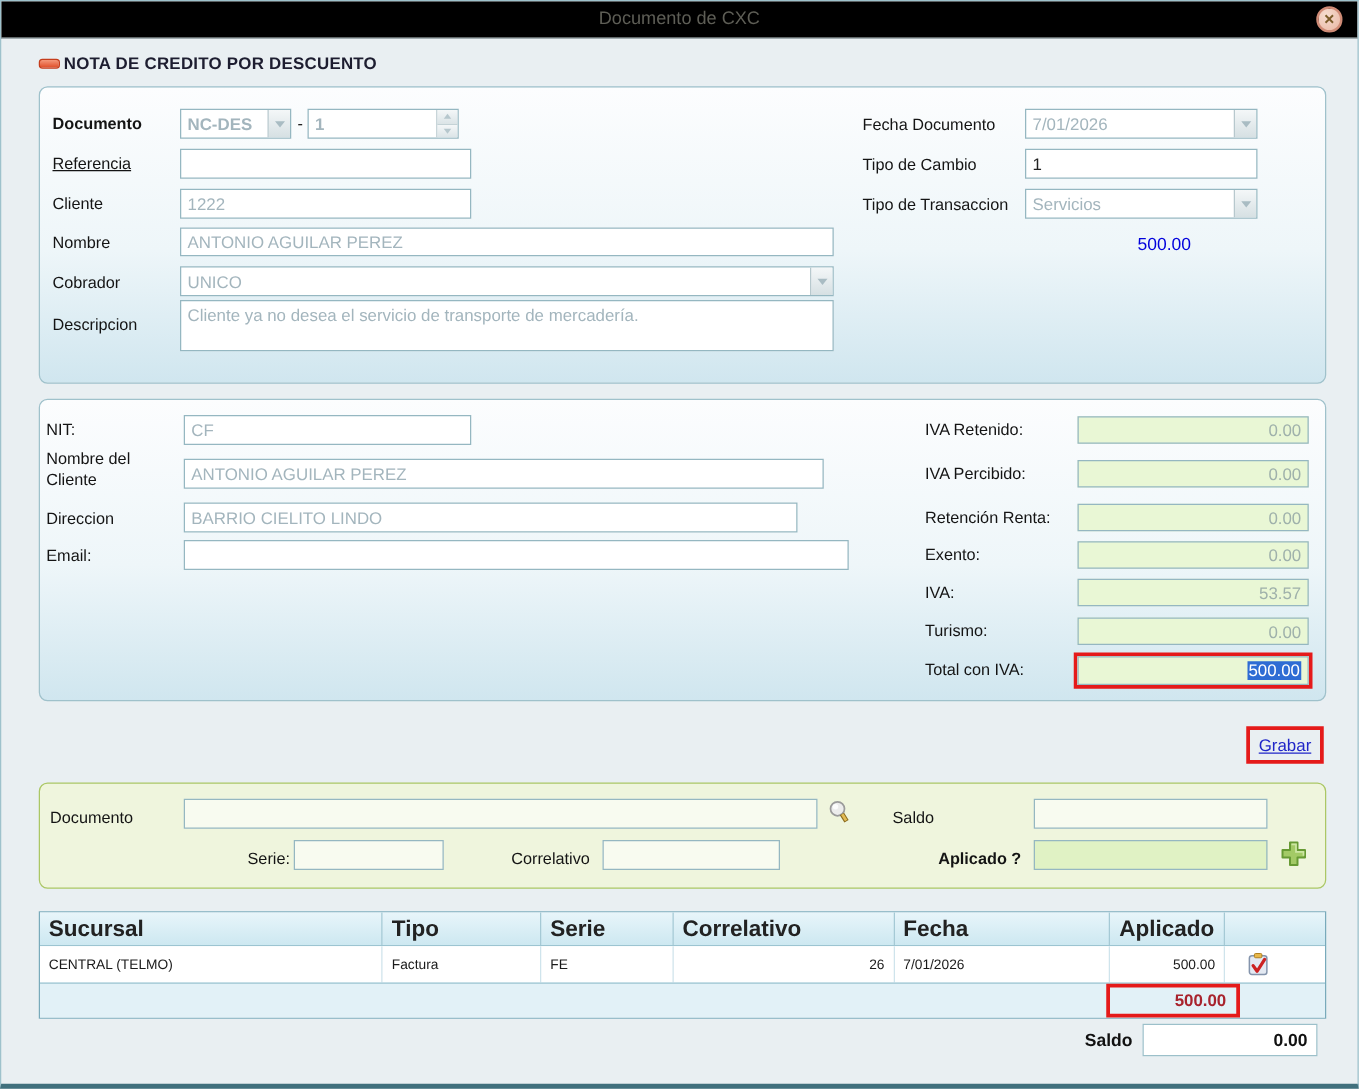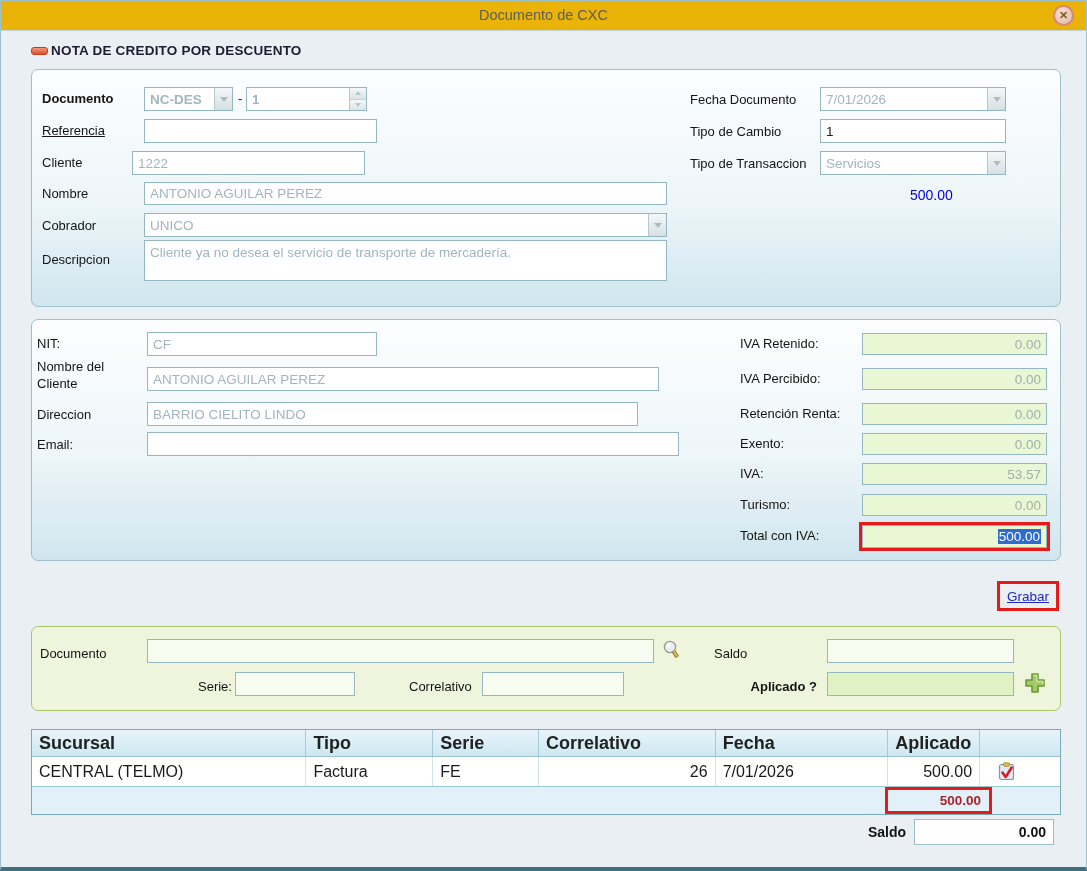--- a/index.html
+++ b/index.html
@@ -1,19 +1,19 @@
 <!DOCTYPE html>
 <html><head>
 <meta charset="utf-8">
 <style>
   * { margin:0; padding:0; box-sizing:border-box; }
   body { font-family:"Liberation Sans",sans-serif; background:#dde3e6; }
   .dialog { position:relative; width:1087px; height:871px; background:#e9eff2;
     border:1px solid #9ec2cc; border-bottom:4px solid #40707d; overflow:hidden; }
-  .titlebar { position:absolute; left:0; top:0; right:0; height:30px; background:#eab308;
+  .titlebar { position:absolute; left:0; top:0; right:0; height:30px; background:#000000;
     border-bottom:1px solid #c4d2d6; }
   .title { position:absolute; left:0; right:0; top:6px; text-align:center; font-size:14.5px; color:#5e5e56; }
   .close-btn { position:absolute; right:12px; top:4px; width:21px; height:21px; border-radius:50%;
     background:radial-gradient(circle at 35% 30%, #f6ddd0, #e9b7a4); border:2px solid #cf8b76;
     color:#7c5c2a; font-size:11px; font-weight:bold; display:flex; align-items:center; justify-content:center;
     cursor:pointer; }
   .section-header { position:absolute; left:30px; top:42px; display:flex; align-items:center; gap:3px; }
   .minus-icon { width:17px; height:8px; border-radius:3px; background:linear-gradient(#f4977a,#e04f2a);
     border:1px solid #c53d1c; }
   .section-title { font-size:13.5px; font-weight:bold; color:#1d1d30; letter-spacing:0.2px; }
@@ -56,21 +56,21 @@
   .gp-white { background:#f8fbf0; }
   .gp-green { background:#e0f2c4; }
   .icon-btn { position:absolute; cursor:pointer; display:flex; align-items:center; justify-content:center; }
   .grid { position:absolute; left:30px; top:728px; width:1030px; border:1px solid #79aabb; background:#fff; }
   .grid-header { display:flex; height:27px; background:linear-gradient(#e8f5fa,#cde8f1);
     border-bottom:1px solid #9cc4d1; }
   .gh-cell { font-size:18px; color:#222; display:flex; align-items:center; padding:0 7px;
     border-right:1px solid #a5c9d5;font-weight:bold; }
   .gh-cell:last-child { border-right:none; }
   .grid-row { display:flex; height:29px; background:#fff; }
-  .gr-cell { font-size:16px; color:#1a1a1a; display:flex; align-items:center; padding:0 7px;
+  .gr-cell { font-size:11px; color:#1a1a1a; display:flex; align-items:center; padding:0 7px;
     border-right:1px solid #cfe4ec; }
   .gr-cell:last-child { border-right:none; }
   .grid-footer { position:relative; height:28px; background:#e2f1f7; border-top:1px solid #9cc4d1; }
   .footer-total-box { position:absolute; left:853px; top:0; width:107px; height:27px;
     border:3px solid #e51a1a; display:flex; align-items:center; justify-content:flex-end;
     padding-right:8px; font-size:13.5px; font-weight:bold; color:#a8232d; }
   .saldo-label { position:absolute; left:780px; top:823px; width:125px; text-align:right; font-size:14px;
     font-weight:bold; color:#111; }
   .saldo-field { position:absolute; left:913px; top:818px; width:140px; height:26px; background:#fff;
     border:1px solid #9cc0ca; display:flex; align-items:center; justify-content:flex-end; padding:0 7px;
@@ -111,21 +111,21 @@
         <div>
             <span class="tri-down-s"></span>
           </div>
       </span>
     </div>
 
     <span class="lbl" style="left:10px; top:53px;text-decoration:underline;">Referencia</span>
     <div class="field" style="left:112px; top:49px; width:233px;"></div>
 
     <span class="lbl" style="left:10px; top:85px;">Cliente</span>
-    <div class="field gray" style="left:100px; top:81px; width:233px;">1222</div>
+    <div class="field gray" style="left:112px; top:81px; width:233px;">1222</div>
 
     <span class="lbl" style="left:10px; top:116px;">Nombre</span>
     <div class="field gray" style="left:112px; top:112px; width:523px; height:23px;">ANTONIO AGUILAR PEREZ</div>
 
     <span class="lbl" style="left:10px; top:148px;">Cobrador</span>
     <div class="field dd" style="left:112px; top:143px; width:523px;">
       <span class="gray">UNICO</span>
       <span class="ddbtn">
           <span class="tri-down"></span>
         </span>

